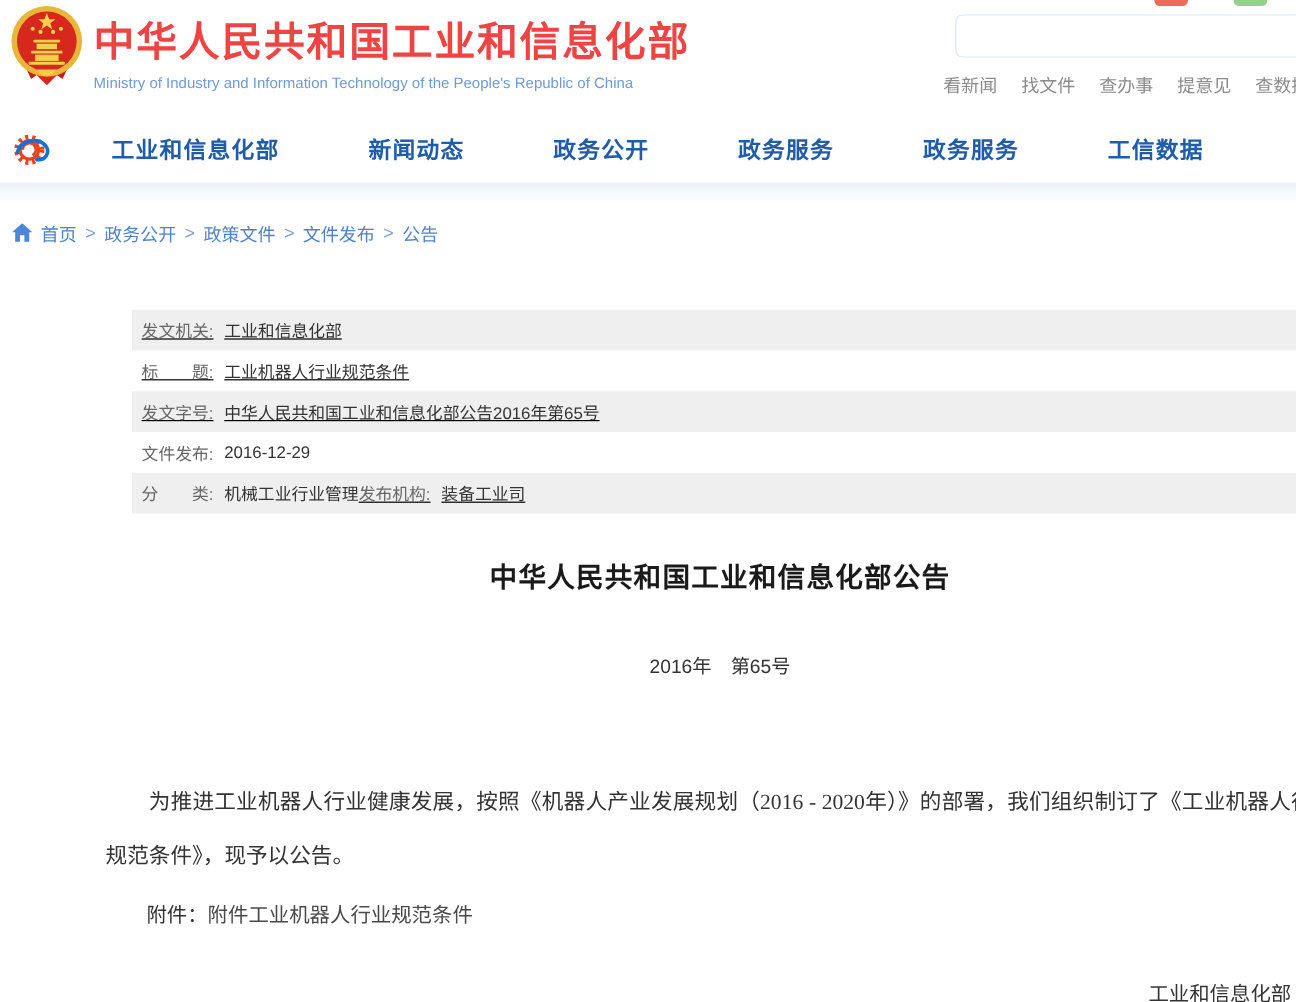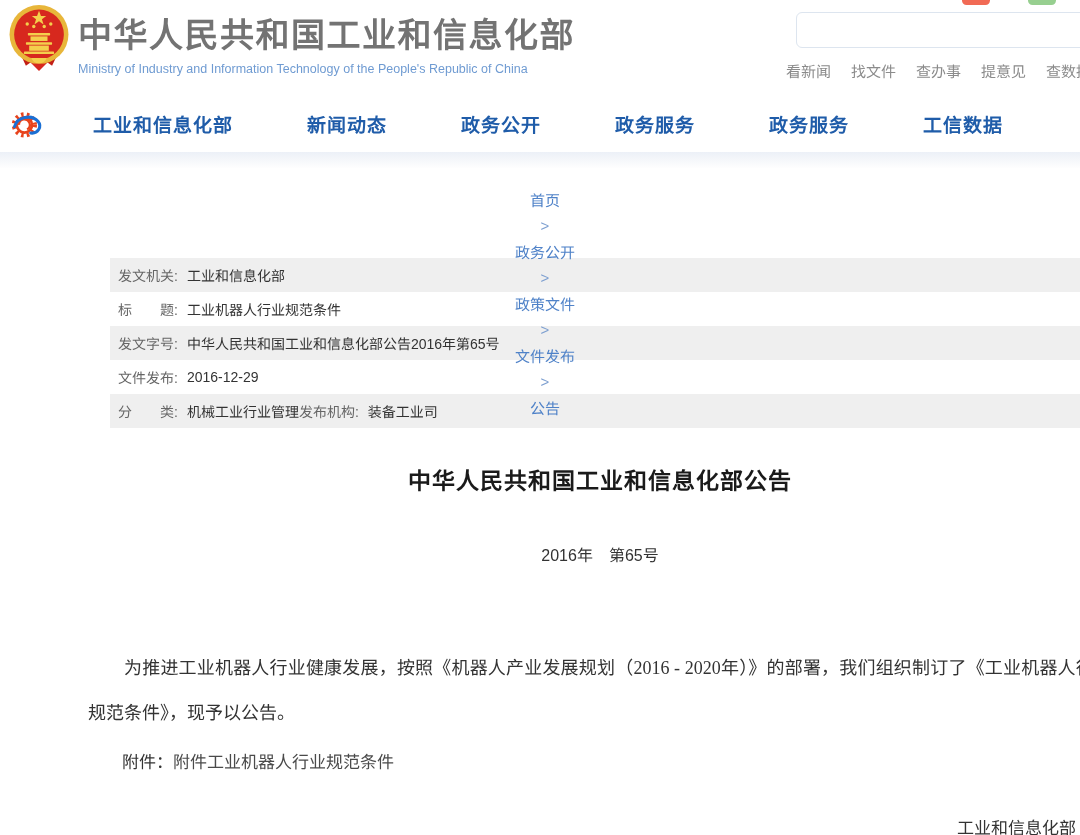--- a/index.html
+++ b/index.html
@@ -9,21 +9,21 @@
   html,body{margin:0;padding:0;background:#fff;}
   .viewport{
     position:relative;width:1080px;height:835px;overflow:hidden;
     background:#fff;font-family:var(--sans);
   }
 
   
   .site-header{position:relative;height:95px;background:#fff;}
   .emblem{position:absolute;left:6px;top:3px;width:66px;height:72px;cursor:pointer;}
   .site-titles{position:absolute;left:78px;top:8px;cursor:pointer;}
-  .site-title{font-size:34px;font-weight:bold;color:#737373;letter-spacing:1.5px;white-space:nowrap;}
+  .site-title{font-size:34px;font-weight:bold;color:#ef4444;letter-spacing:1.5px;white-space:nowrap;}
   .site-subtitle{font-size:12.5px;color:#6f9bd2;margin-top:5px;white-space:nowrap;}
 
   .dot{position:absolute;top:-4px;height:9px;width:28px;border-radius:5px;}
   .dot-red{left:962px;background:#ef5a43;opacity:.9;}
   .dot-green{left:1028px;background:#8cca84;opacity:.9;}
 
   .search-box{
     position:absolute;left:796px;top:12px;width:310px;height:36px;
     border:1px solid #dde5ef;border-radius:6px;background:#fff;
     padding:0 10px;font-size:14px;color:#333;outline:none;box-sizing:border-box;
@@ -36,30 +36,30 @@
   .nav{position:relative;height:57px;background:#fff;display:flex;align-items:center;
     padding-left:93px;gap:74px;box-sizing:border-box;}
   .nav-logo{position:absolute;left:10px;top:11px;width:36px;height:36px;cursor:pointer;}
   .nav-item{font-size:19px;font-weight:bold;color:#1f5ca9;letter-spacing:1px;
     white-space:nowrap;cursor:pointer;}
 
   .band{height:16px;background:linear-gradient(#ecf0f7,#fefefe);}
 
   
   .breadcrumb{display:flex;align-items:center;gap:7px;padding:14px 0 0 10px;
-    font-size:15px;color:#4f82c8;height:24px;flex-direction:column;}
+    font-size:15px;color:#4f82c8;height:24px;}
   .crumb{cursor:pointer;white-space:nowrap;}
   .crumb-sep{color:#7d9fd0;}
 
   
   .meta-table{margin:52px 0 0 110px;width:1002px;font-size:14px;}
   .meta-row{height:34px;display:flex;align-items:center;padding-left:8px;box-sizing:border-box;}
   .meta-row.gray{background:#efefef;}
   .meta-cell{display:flex;align-items:center;}
-  .meta-cell.c1{width:270px;flex:none;}
+  .meta-cell.c1{width:270px;flex:none;text-decoration:underline;}
   .meta-label{color:#666;margin-right:9px;white-space:pre;}
   .meta-value{color:#333;white-space:nowrap;}
 
   
   .article{width:1024px;margin-left:88px;}
   .article-title{margin-top:34px;text-align:center;font-size:23px;font-weight:bold;
     color:#1a1a1a;letter-spacing:1px;font-family:var(--sans);}
   .article-number{margin-top:46px;text-align:center;font-size:16px;color:#333;white-space:pre;}
   .article-body{margin-top:80px;font-family:var(--serif);font-size:18px;line-height:45px;
     color:#333;text-indent:2em;text-align:justify;}

